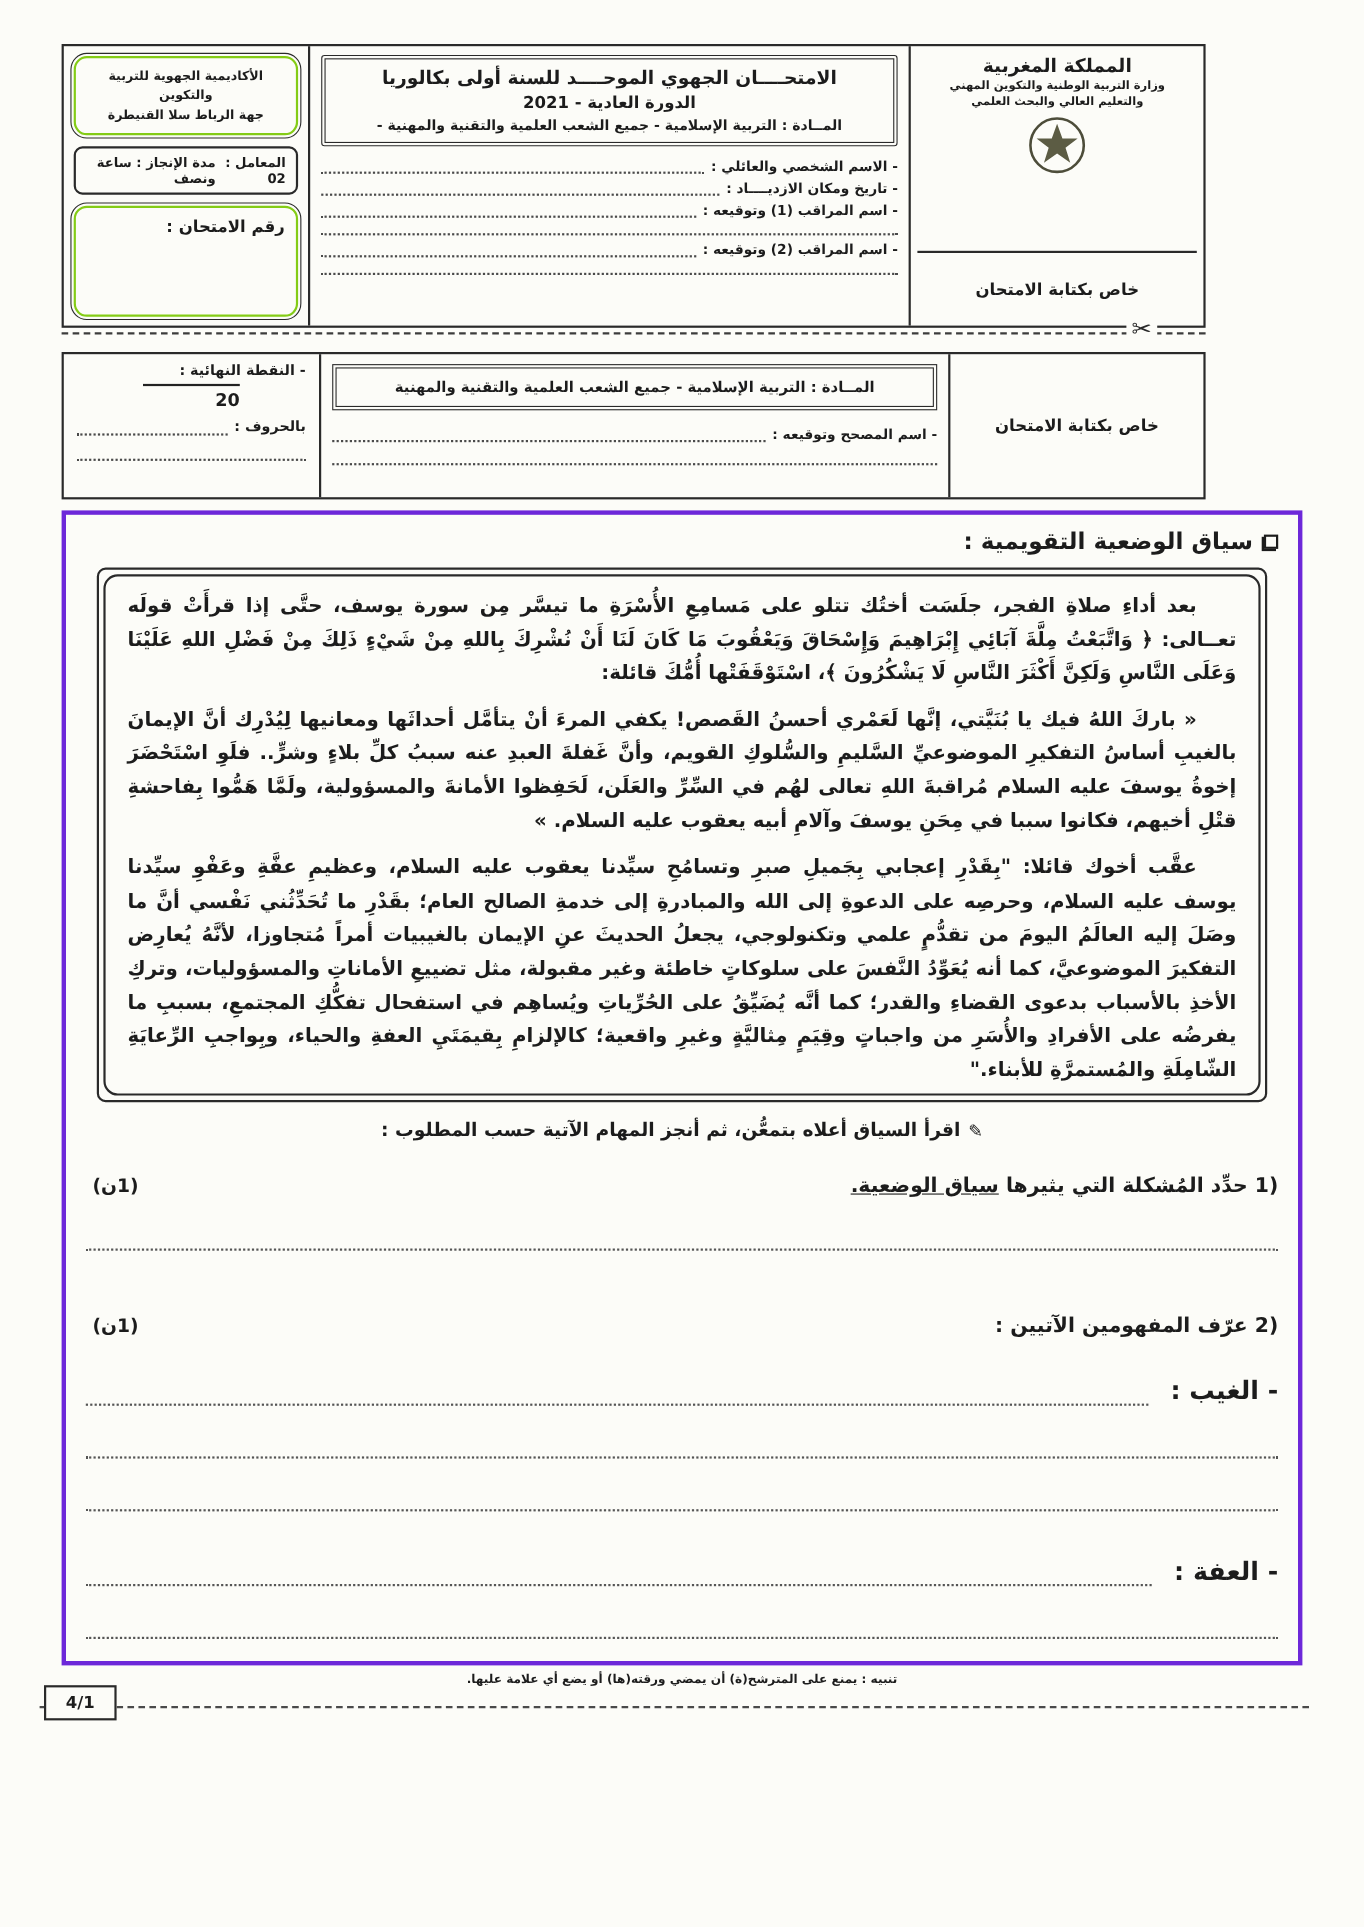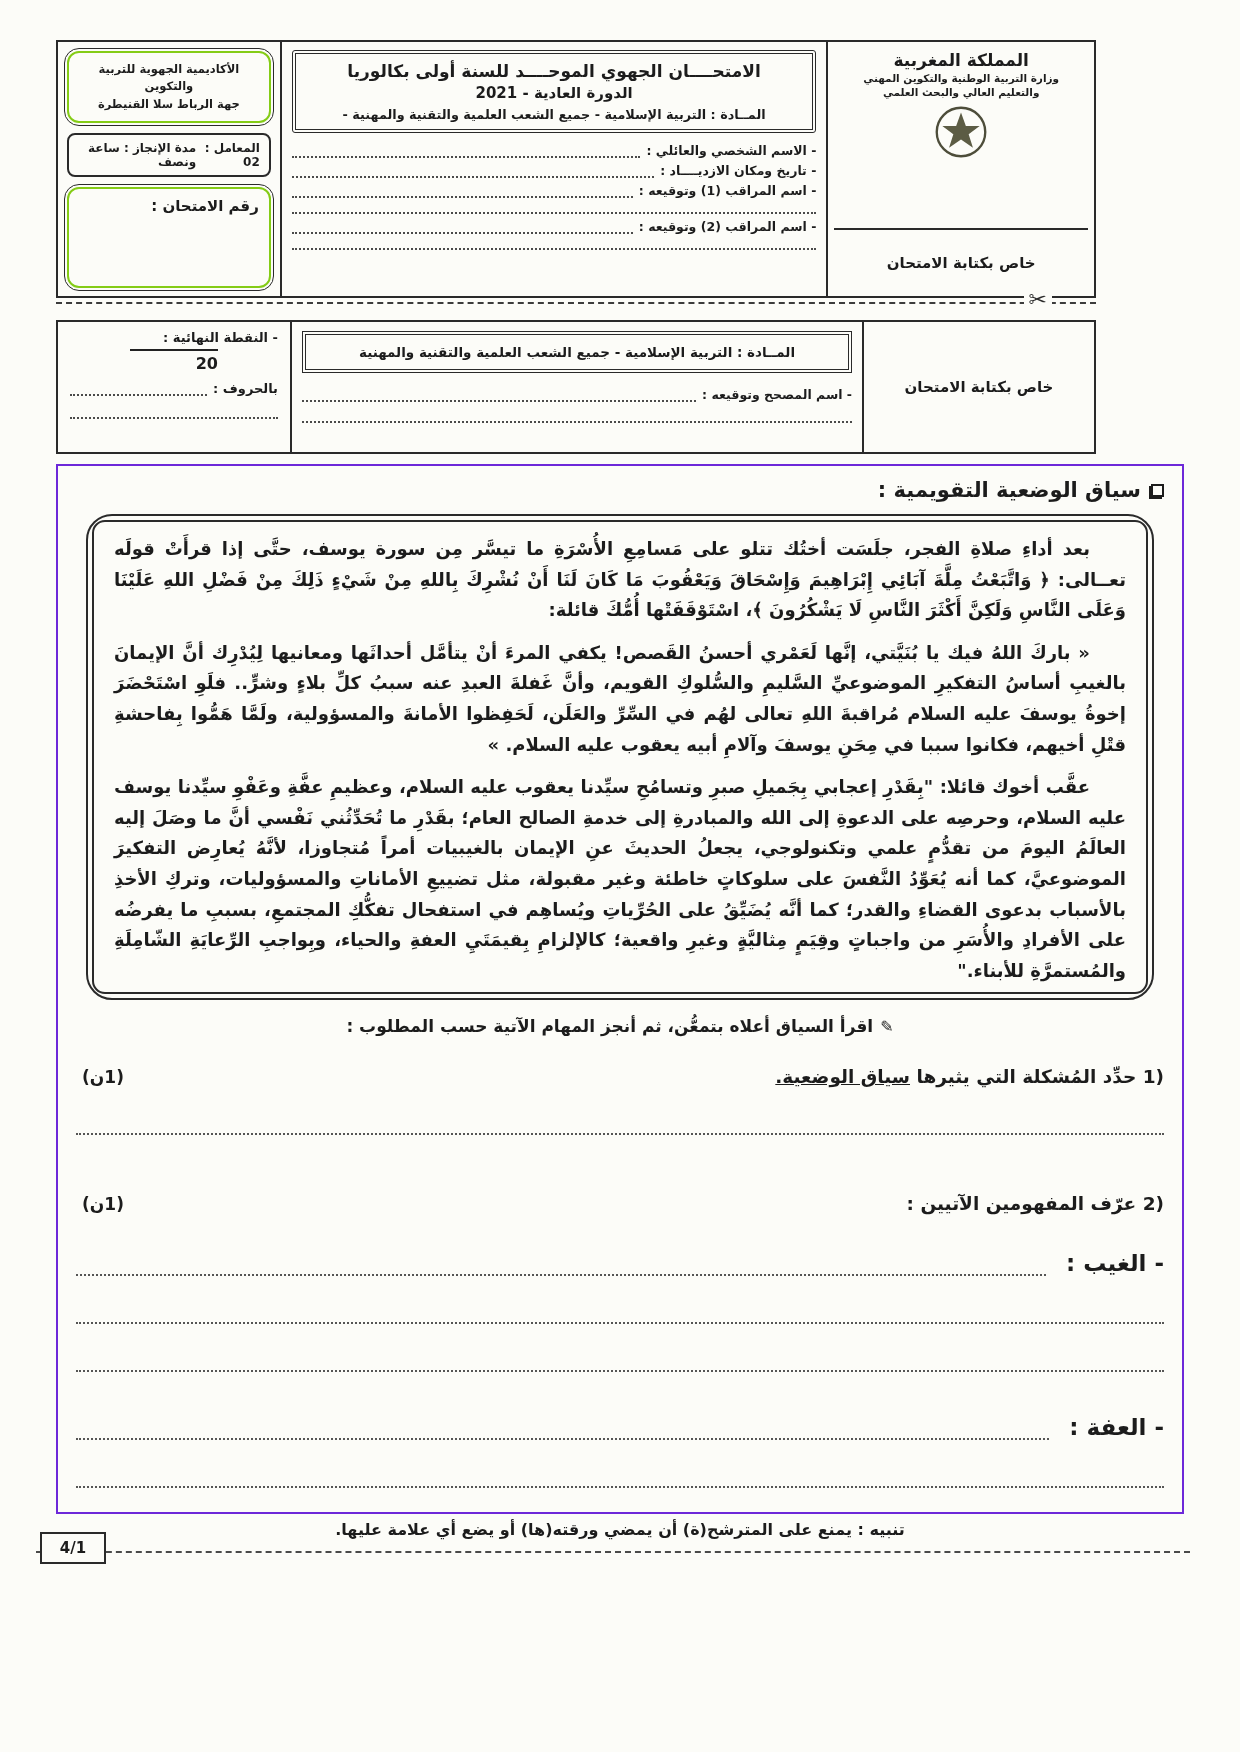--- a/index.html
+++ b/index.html
@@ -81,29 +81,29 @@
   .score-frac { align-self:center; margin-top:4px; text-align:right; }
   .score-line { width:88px; border-top:2px solid #222; }
   .score-max { font-size:16px; margin-top:3px; }
   .letters-row { display:flex; align-items:flex-end; gap:6px; margin-top:8px; }
   .letters-row .dots { flex:1; border-bottom:2px dotted #4a4a4a; height:13px; }
   .b2-score .fullDots { margin-top:12px; }
 
   
   .main {
     position:absolute; top:464px; left:56px; width:1128px; height:1050px;
-    border:2px solid #6d28d9; padding:12px 18px 0; overflow:hidden; background:#fcfcf8;
+    border:4px solid #6d28d9; padding:12px 18px 0; overflow:hidden; background:#fcfcf8;
   }
   .ctx-title-row { display:flex; align-items:center; gap:10px; font-weight:bold; font-size:21px; }
   .sq-icon {
     width:13px; height:13px; border:2px solid #1c1c1c;
     box-shadow:-2px 2px 0 #1c1c1c; display:inline-block; flex:0 0 auto;
   }
   .context-box {
-    margin:12px 10px 0; border:2px solid #2a2a2a; border-radius:26px;
+    margin:12px 10px 0; border:2px solid #2a2a2a; border-radius:8px;
     position:relative; padding:18px 26px 12px;
   }
   .context-box::before {
     content:""; position:absolute; inset:4px;
     border:2px solid #2a2a2a; border-radius:13px; pointer-events:none;
   }
   .ctx-p {
     font-size:18px; font-weight:bold; line-height:1.7;
     text-align:justify; margin-bottom:12px;
   }
@@ -126,21 +126,21 @@
   .dotline { border-bottom:2px dotted #555; height:0; }
   .mt46 { margin-top:46px; }
   .concept-row { display:flex; align-items:flex-end; gap:20px; font-weight:bold; font-size:23px; }
   .concept-row .dots { flex:1; border-bottom:2px dotted #555; height:14px; }
   .c-first { margin-top:36px; }
   .c-second { margin-top:42px; }
 
   
   .footer-note {
     position:absolute; top:1520px; left:0; width:1240px;
-    text-align:center; font-weight:bold; font-size:16px;
+    text-align:center; font-weight:bold; font-size:11px;
   }
   .bottom-cut { position:absolute; top:1551px; left:36px; width:1154px; border-top:2px dashed #4a4a4a; }
   .page-box {
     position:absolute; top:1532px; left:40px; width:66px; height:32px;
     border:2px solid #2a2a2a; background:#fcfcf8;
     display:flex; align-items:center; justify-content:center;
     font-weight:bold; font-size:15px; direction:ltr;
   }
 </style>
 </head>

